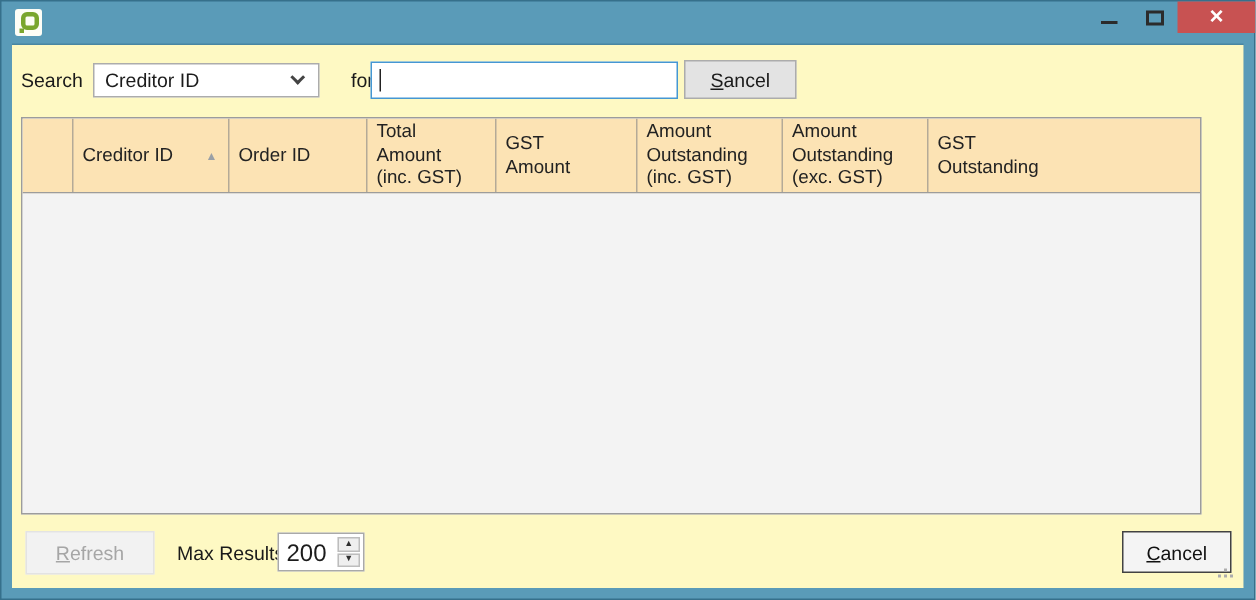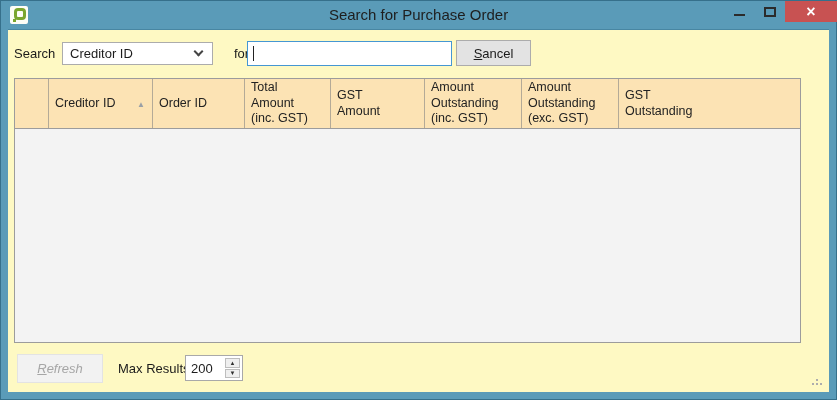--- a/index.html
+++ b/index.html
@@ -66,27 +66,27 @@
   .hdr-label { white-space:pre-line; line-height:1.25; }
   .c0 { width:34px; } .c1 { width:104px; } .c2 { width:103px; } .c3 { width:92px; }
   .c4 { width:86px; } .c5 { width:94px; } .c6 { width:97px; } .c7 { width:97px; }
   .c8 { flex:1; }
   .sort-arrow { position:absolute; right:7px; top:50%; transform:translateY(-50%);
                 font-size:8px; color:#9aa0a6; }
   .grid-body { height:214px; background:#f3f3f3; }
 
   
   .footer-btn { position:absolute; display:flex; align-items:center; justify-content:center;
-                font-size:13px;font-style:italic; }
+                font-size:13px; }
   .btn-disabled { background:#f2f2f2; border:1px solid #e3e3e3; color:#a6a6a6; }
   .btn-refresh { left:9px; top:324px; width:86px; height:29px; }
   .lbl-maxresults { left:110px; top:331px; }
   .spinner { left:177px; top:325px; width:58px; height:26px; background:#fff;
              border:1px solid #a9a9a9; }
-  .spinner .val { position:absolute; left:5px; top:5px; font-size:13px; }
+  .spinner .val { position:absolute; left:5px; top:5px; font-size:16px; }
   .spin-btns { position:absolute; right:2px; top:2px; bottom:2px; width:15px;
                display:flex; flex-direction:column; gap:1px; }
   .spin-btn { flex:1; border:1px solid #bdbdbd; background:#efefef; display:flex;
               align-items:center; justify-content:center; font-size:6px; color:#2f2f2f; }
   .btn-ok { left:658px; top:324px; width:73px; height:28px; }
   .btn-cancel { left:740px; top:324px; width:73px; height:28px; background:#f4f4f4;
                 border:1px solid #424242; color:#111; }
 
   .grip { position:absolute; right:11px; bottom:11px; width:2px; height:2px;
           background:#adadad; box-shadow:-4px 4px 0 #adadad, 0 4px 0 #adadad,
@@ -97,21 +97,20 @@
 </head>
 <body>
 
 <div class="window">
 
   <div class="titlebar">
     <div class="app-icon">
       <div class="ring"></div>
       <div class="dot"></div>
     </div>
-    <div class="title">Search for Purchase Order</div>
     <div class="caption-btn btn-min">
       <div class="glyph"></div>
     </div>
     <div class="caption-btn btn-max">
       <div class="glyph"></div>
     </div>
     <div class="caption-btn btn-close">
       <span>×</span>
     </div>
   </div>
@@ -185,16 +184,19 @@
         <div class="spin-btn">
           <span>▲</span>
         </div>
         <div class="spin-btn">
           <span>▼</span>
         </div>
       </div>
     </div>
 
 
+    <div class="footer-btn btn-cancel">
+      <span><span class="mn">C</span><span>ancel</span></span>
+    </div>
 
     <div class="grip"></div>
   </div>
 </div>
 
 </body></html>

